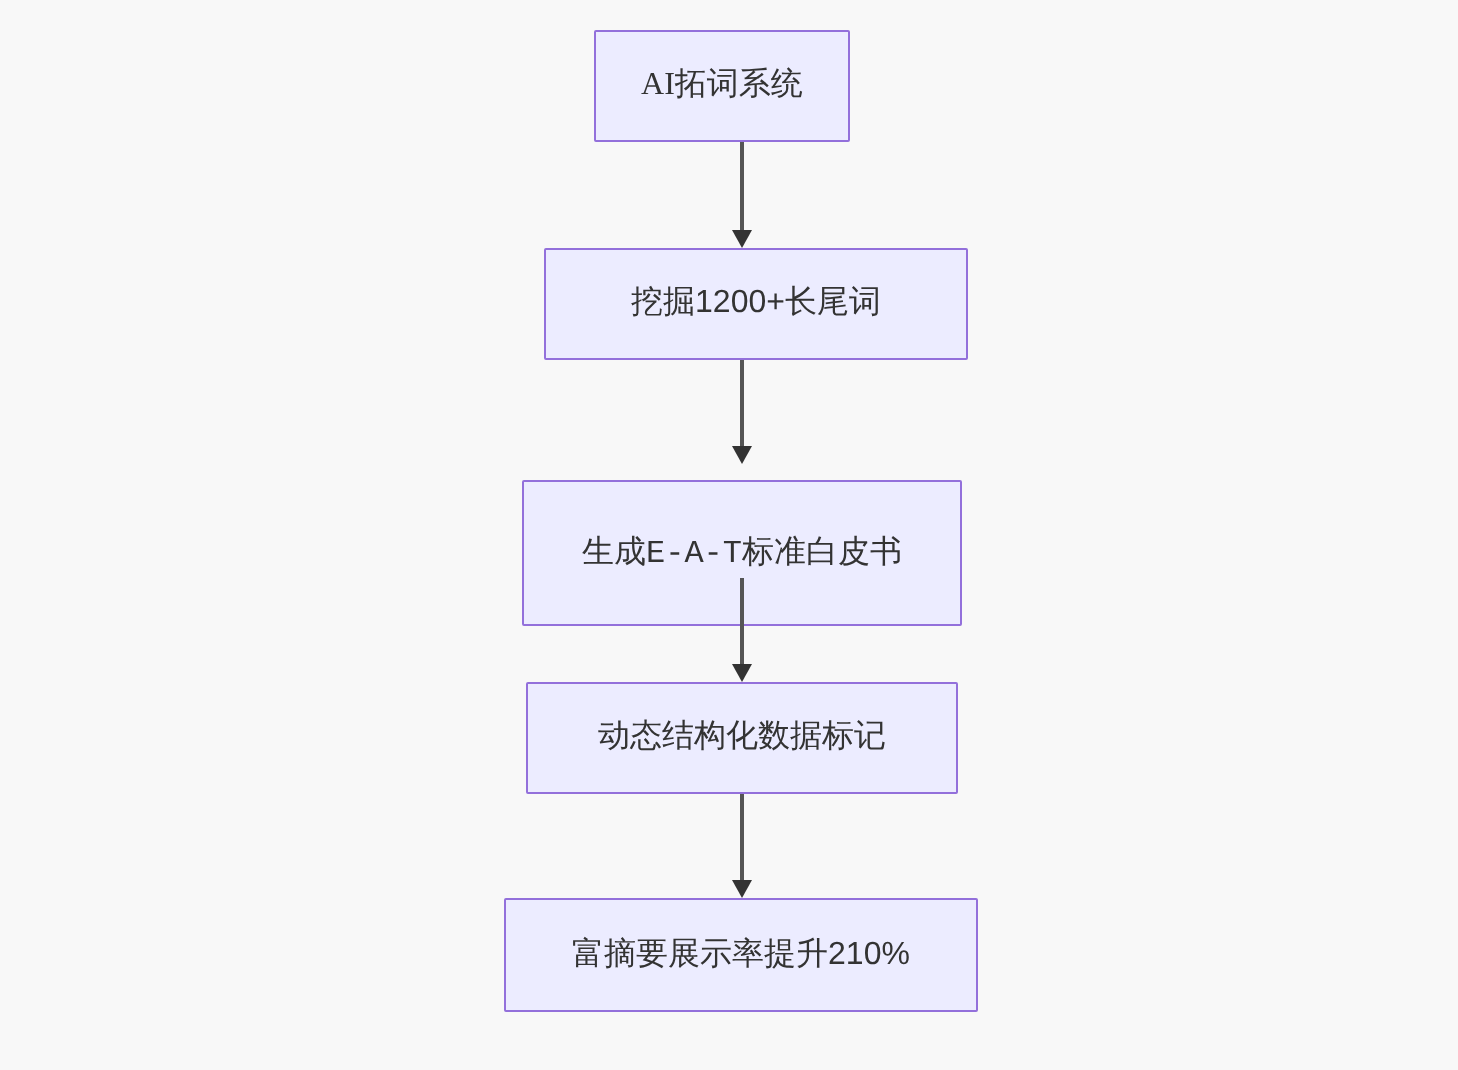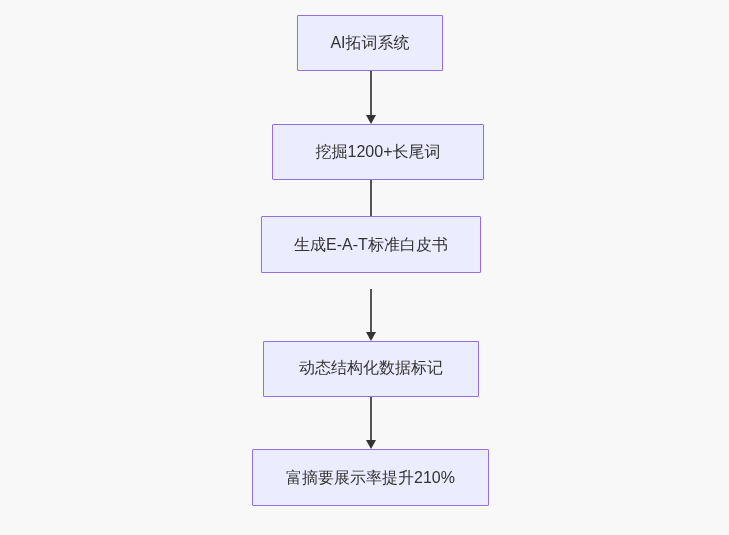--- a/index.html
+++ b/index.html
@@ -26,24 +26,24 @@
     background: var(--node-fill, #ECECFF);
     border: 1.5px solid var(--node-border, #9370DB);
     border-radius: 1px;
     box-sizing: border-box;
     color: var(--text, #333333);
     font-size: 16px;
     line-height: 1;
     white-space: nowrap;
     text-align: center;
   }
-  .n1 { left: 297px; top: 15px;  width: 146px; height: 56px; }
+  .n1 { left: 297px; top: 15px;  width: 128px; height: 56px; font-family: Liberation Serif, serif; }
   .n2 { left: 272px; top: 124px; width: 212px; height: 56px; }
-  .n3 { left: 261px; top: 216px; width: 220px; height: 57px; }
-  .n4 { left: 263px; top: 341px; width: 216px; height: 56px; font-family: Liberation Mono, monospace; }
+  .n3 { left: 261px; top: 240px; width: 220px; height: 73px; font-family: Liberation Mono, monospace; }
+  .n4 { left: 263px; top: 341px; width: 216px; height: 56px; }
   .n5 { left: 252px; top: 449px; width: 237px; height: 57px; text-align: center; }
 
   .arrow {
     position: absolute;
     left: 364px;
     width: 13px;
   }
   .a1 { top: 71px;  height: 53px; }
   .a2 { top: 180px; height: 52px; }
   .a3 { top: 289px; height: 52px; }

